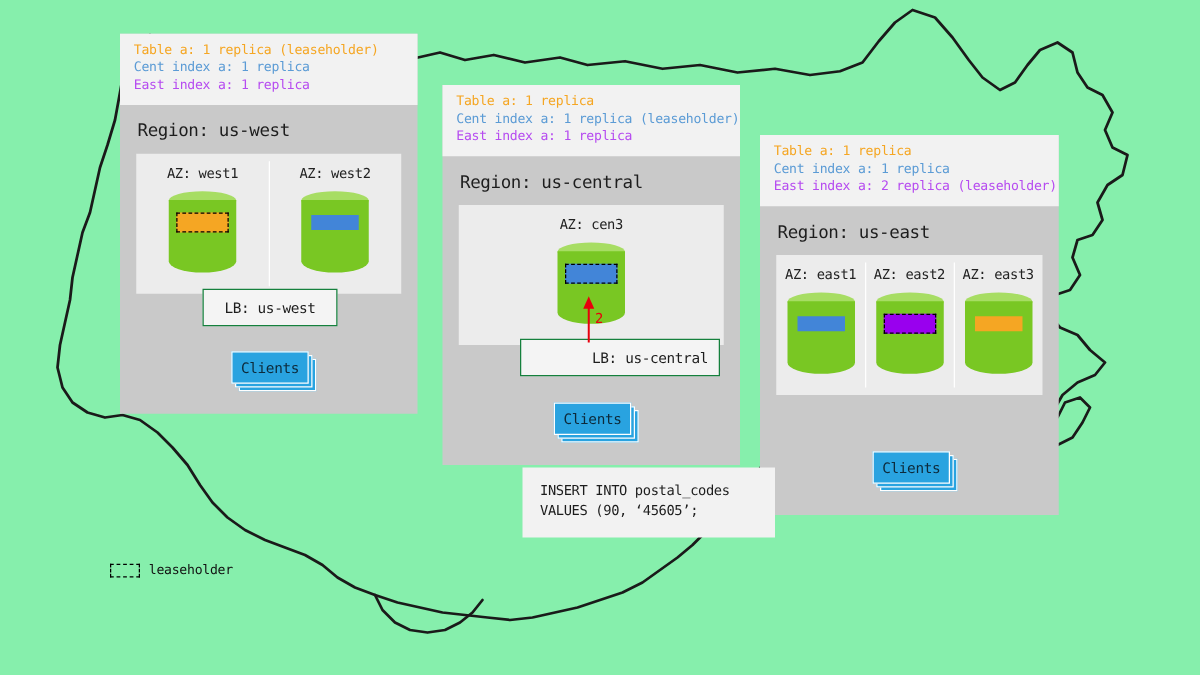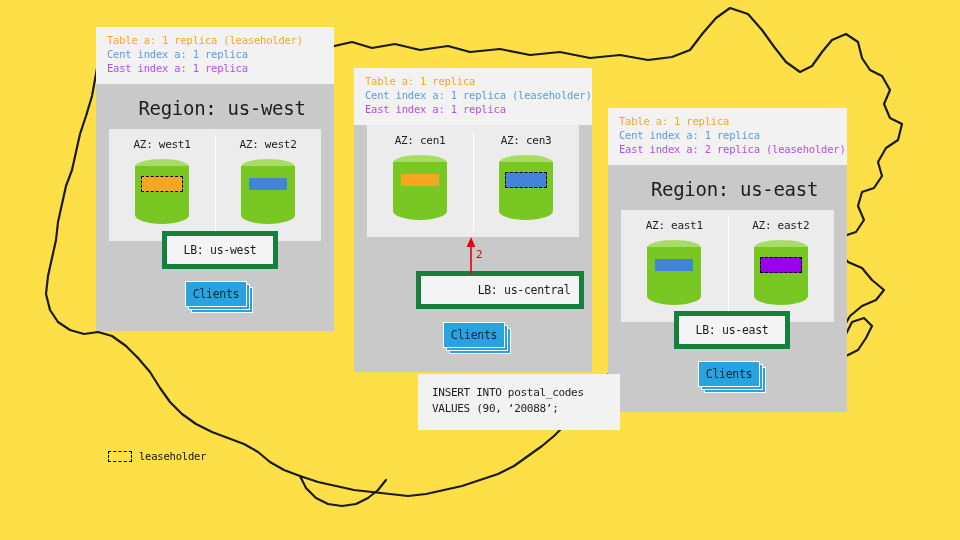--- a/index.html
+++ b/index.html
@@ -8,21 +8,21 @@
     padding: 0;
     background: #ffffff;
   }
   body {
     font-family: "DejaVu Sans Mono", "Liberation Mono", monospace;
   }
   #canvas {
     position: relative;
     width: 960px;
     height: 540px;
-    background: #fde047;
+    background: #86efac;
     overflow: hidden;
   }
 
   
   #map-layer {
     position: absolute;
     left: 0; top: 0;
     width: 960px; height: 540px;
     z-index: 1;
     pointer-events: none;
@@ -41,25 +41,24 @@
     line-height: 1.32;
     font-size: 10.5px;
     letter-spacing: -0.2px;
   }
   .hdr-line { white-space: pre; }
   .hdr-table { color: #f5a623; }
   .hdr-cent  { color: #5b9bd5; }
   .hdr-east  { color: #b64bf0; }
 
   .region-title {
-    font-size: 19px;
+    font-size: 14px;
     color: #1d1d1d;
     padding: 13px 0 10px 14px;
     letter-spacing: -0.3px;
-    text-align: center;
   }
 
   .az-strip {
     margin: 0 13px;
     background: #ececec;
     display: flex;
     position: relative;
   }
   .az-cell {
     flex: 1 1 0;
@@ -117,21 +116,21 @@
     left: 6px;
     top: 17px;
     width: 42px;
     height: 16px;
   }
 
   
   .lb-box {
     position: absolute;
     background: #f4f4f4;
-    border: 5px solid #15803d;
+    border: 1px solid #15803d;
     font-size: 11.5px;
     color: #1d1d1d;
     text-align: center;
     letter-spacing: -0.3px;
     padding: 7px 0;
     z-index: 5;
   }
 
   
   .clients {
@@ -274,29 +273,22 @@
     <div class="card c2"></div>
     <div class="card c1">Clients</div>
   </div>
 
   <div class="region-panel" style="left:354px; top:68px; width:238px; height:304px;">
     <div class="panel-header">
       <div class="hdr-line hdr-table">Table a: 1 replica</div>
       <div class="hdr-line hdr-cent">Cent index a: 1 replica (leaseholder)</div>
       <div class="hdr-line hdr-east">East index a: 1 replica</div>
     </div>
+    <div class="region-title">Region: us-central</div>
     <div class="az-strip">
-      <div class="az-cell">
-        <span class="az-label">AZ: cen1</span>
-        <div class="cyl">
-          <div class="top"></div>
-          <div class="body"></div>
-          <div class="chip" style="background:#f5a623;"></div>
-        </div>
-      </div>
       <div class="az-cell">
         <span class="az-label">AZ: cen3</span>
         <div class="cyl">
           <div class="top"></div>
           <div class="body"></div>
           <div class="chip lease" style="background:#4285d8;"></div>
         </div>
       </div>
     </div>
   </div>
@@ -308,21 +300,21 @@
   <div style="position:absolute; left:476px; top:248px; z-index:7; font-size:11px; color:#e8000d;">2</div>
 
   <div class="lb-box" style="left:416px; top:271px; width:110px;padding-left:48px;">LB: us-central</div>
   <div class="clients" style="left:443px; top:322px;">
     <div class="card c3"></div>
     <div class="card c2"></div>
     <div class="card c1">Clients</div>
   </div>
 
   <div id="sql-note" style="left:418px; top:374px; width:174px;">INSERT INTO postal_codes
-VALUES (90, ‘20088’;</div>
+VALUES (90, ‘45605’;</div>
 
   <div class="region-panel" style="left:608px; top:108px; width:239px; height:304px;">
     <div class="panel-header">
       <div class="hdr-line hdr-table">Table a: 1 replica</div>
       <div class="hdr-line hdr-cent">Cent index a: 1 replica</div>
       <div class="hdr-line hdr-east">East index a: 2 replica (leaseholder)</div>
     </div>
     <div class="region-title">Region: us-east</div>
     <div class="az-strip">
       <div class="az-cell">
@@ -334,27 +326,34 @@
         </div>
       </div>
       <div class="az-cell">
         <span class="az-label">AZ: east2</span>
         <div class="cyl">
           <div class="top"></div>
           <div class="body"></div>
           <div class="chip lease" style="background:#9900ee;"></div>
         </div>
       </div>
-    </div>
-  </div>
-  <div class="lb-box" style="left:674px; top:311px; width:106px;">LB: us-east</div>
+      <div class="az-cell">
+        <span class="az-label">AZ: east3</span>
+        <div class="cyl">
+          <div class="top"></div>
+          <div class="body"></div>
+          <div class="chip" style="background:#f5a623;"></div>
+        </div>
+      </div>
+    </div>
+  </div>
   <div class="clients" style="left:698px; top:361px;">
     <div class="card c3"></div>
     <div class="card c2"></div>
     <div class="card c1">Clients</div>
   </div>
 
-  <div id="legend" style="left:108px; top:450px;">
+  <div id="legend" style="left:88px; top:450px;">
     <span class="swatch"></span>
     <span>leaseholder</span>
   </div>
 
 </div>
 
 </body></html>

